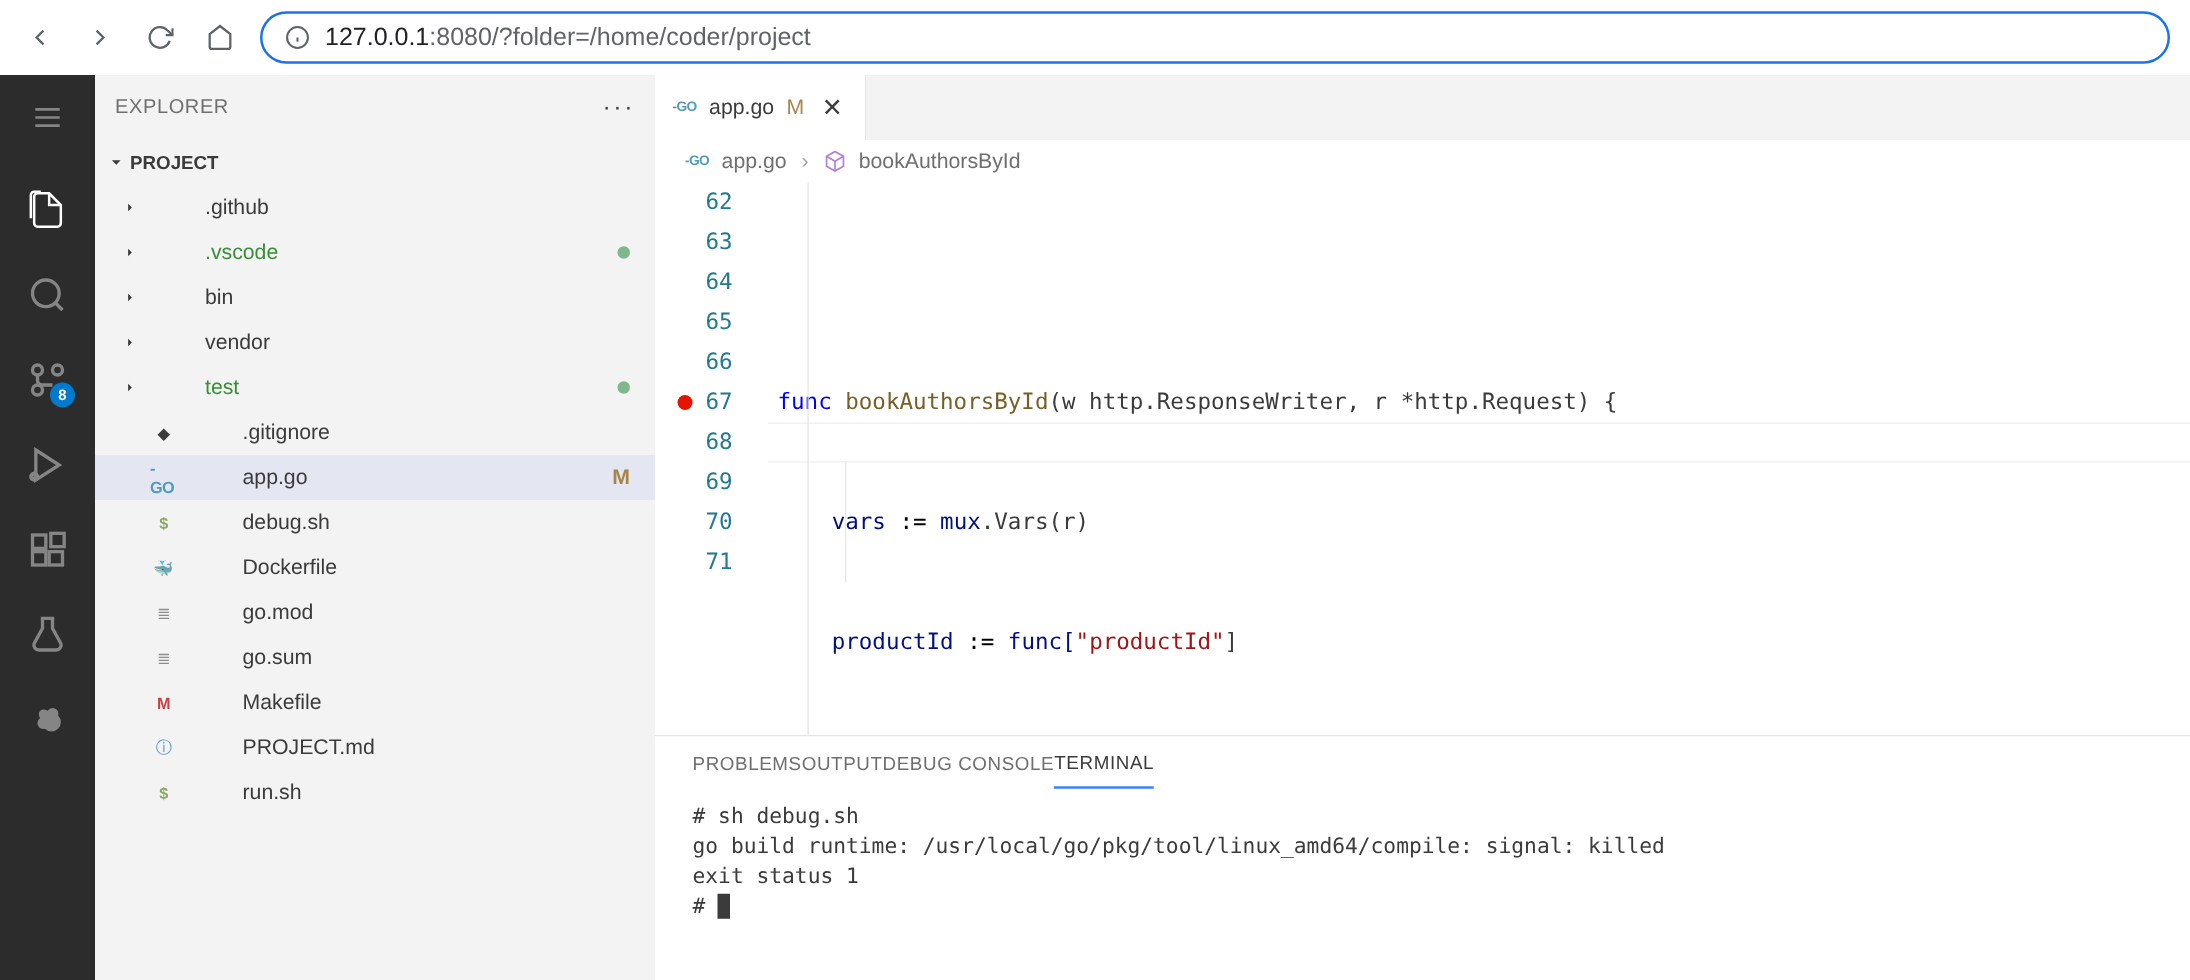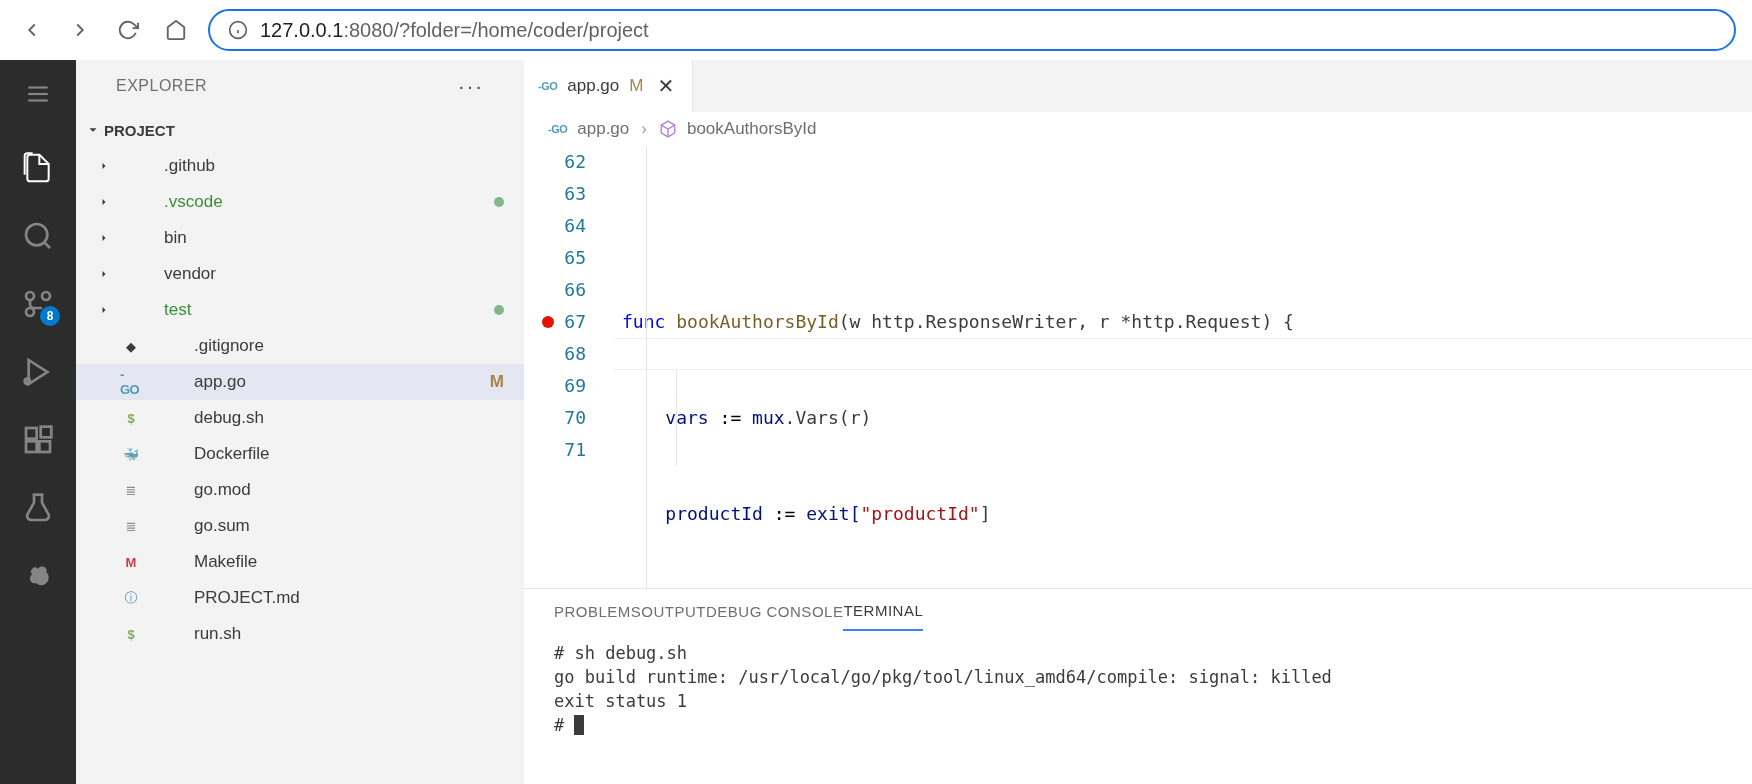--- a/index.html
+++ b/index.html
@@ -23,21 +23,21 @@
     .activity-bar { width: 76px; background: #2c2c2c; display: flex; flex-direction: column; align-items: center; padding-top: 14px; gap: 28px; }
     .activity-item { width: 48px; height: 40px; display: flex; align-items: center; justify-content: center; color: #858585; cursor: pointer; position: relative; }
     .activity-item.active { color: #fff; }
     .activity-item svg { width: 32px; height: 32px; }
     .menu-btn { margin-bottom: 6px; }
     .menu-btn svg { width: 26px; height: 26px; }
     .badge { position: absolute; bottom: -2px; right: 2px; background: #007acc; color: #fff; border-radius: 10px; width: 20px; height: 20px; font-size: 12px; display: flex; align-items: center; justify-content: center; font-weight: 600; }
     
     
     .sidebar { width: 448px; background: #f3f3f3; display: flex; flex-direction: column; }
-    .sidebar-header { height: 52px; display: flex; align-items: center; justify-content: space-between; padding: 0 40px; }
+    .sidebar-header { height: 52px; display: flex; align-items: center; justify-content: space-between; padding: 0 16px; }
     .sidebar-title { font-size: 16px; color: #6f6f6f; letter-spacing: 0.5px; }
     .sidebar-more { color: #424242; font-size: 20px; letter-spacing: 2px; cursor: pointer; }
     .project-header { height: 36px; display: flex; align-items: center; padding: 0 10px; font-weight: 700; font-size: 15px; color: #3b3b3b; cursor: pointer; gap: 4px; }
     .project-header svg { width: 14px; height: 14px; }
     .file-tree { flex: 1; overflow-y: auto; }
     .tree-item { height: 36px; display: flex; align-items: center; padding: 0 10px 0 22px; font-size: 17px; color: #3b3b3b; cursor: pointer; gap: 8px; }
     .tree-item.selected { background: #e4e6f1; }
     .tree-item .chev { width: 14px; display:flex; align-items:center; }
     .tree-item .chev svg { width: 12px; height: 12px; }
     .tree-item .file-icon { width: 22px; display: flex; align-items: center; justify-content: center; font-size: 13px; }
@@ -323,21 +323,21 @@
           <div class="lineno">69</div>
           <div class="lineno">70</div>
           <div class="lineno">71</div>
         </div>
       <div class="code-lines">
         <div class="cursor-line-hl"></div>
         <div class="block-border"></div>
         <div class="block-border2"></div>
         <div class="line"><span class="kw">func</span> <span class="fn">bookAuthorsById</span><span class="punc">(w http</span><span class="punc">.ResponseWriter, r *http</span><span class="punc">.Request) {</span></div>
         <div class="line">    <span class="var">vars</span> <span class="op">:=</span> <span class="var">mux</span><span class="punc">.Vars(r)</span></div>
-        <div class="line">    <span class="var">productId</span> <span class="op">:=</span> <span class="var">exit[</span><span class="str">"productId"</span><span class="punc">]</span></div>
+        <div class="line">    <span class="var">productId</span> <span class="op">:=</span> <span class="var">func[</span><span class="str">"productId"</span><span class="punc">]</span></div>
         
         
         
         
         
         
         
       </div>
     </div>
 

